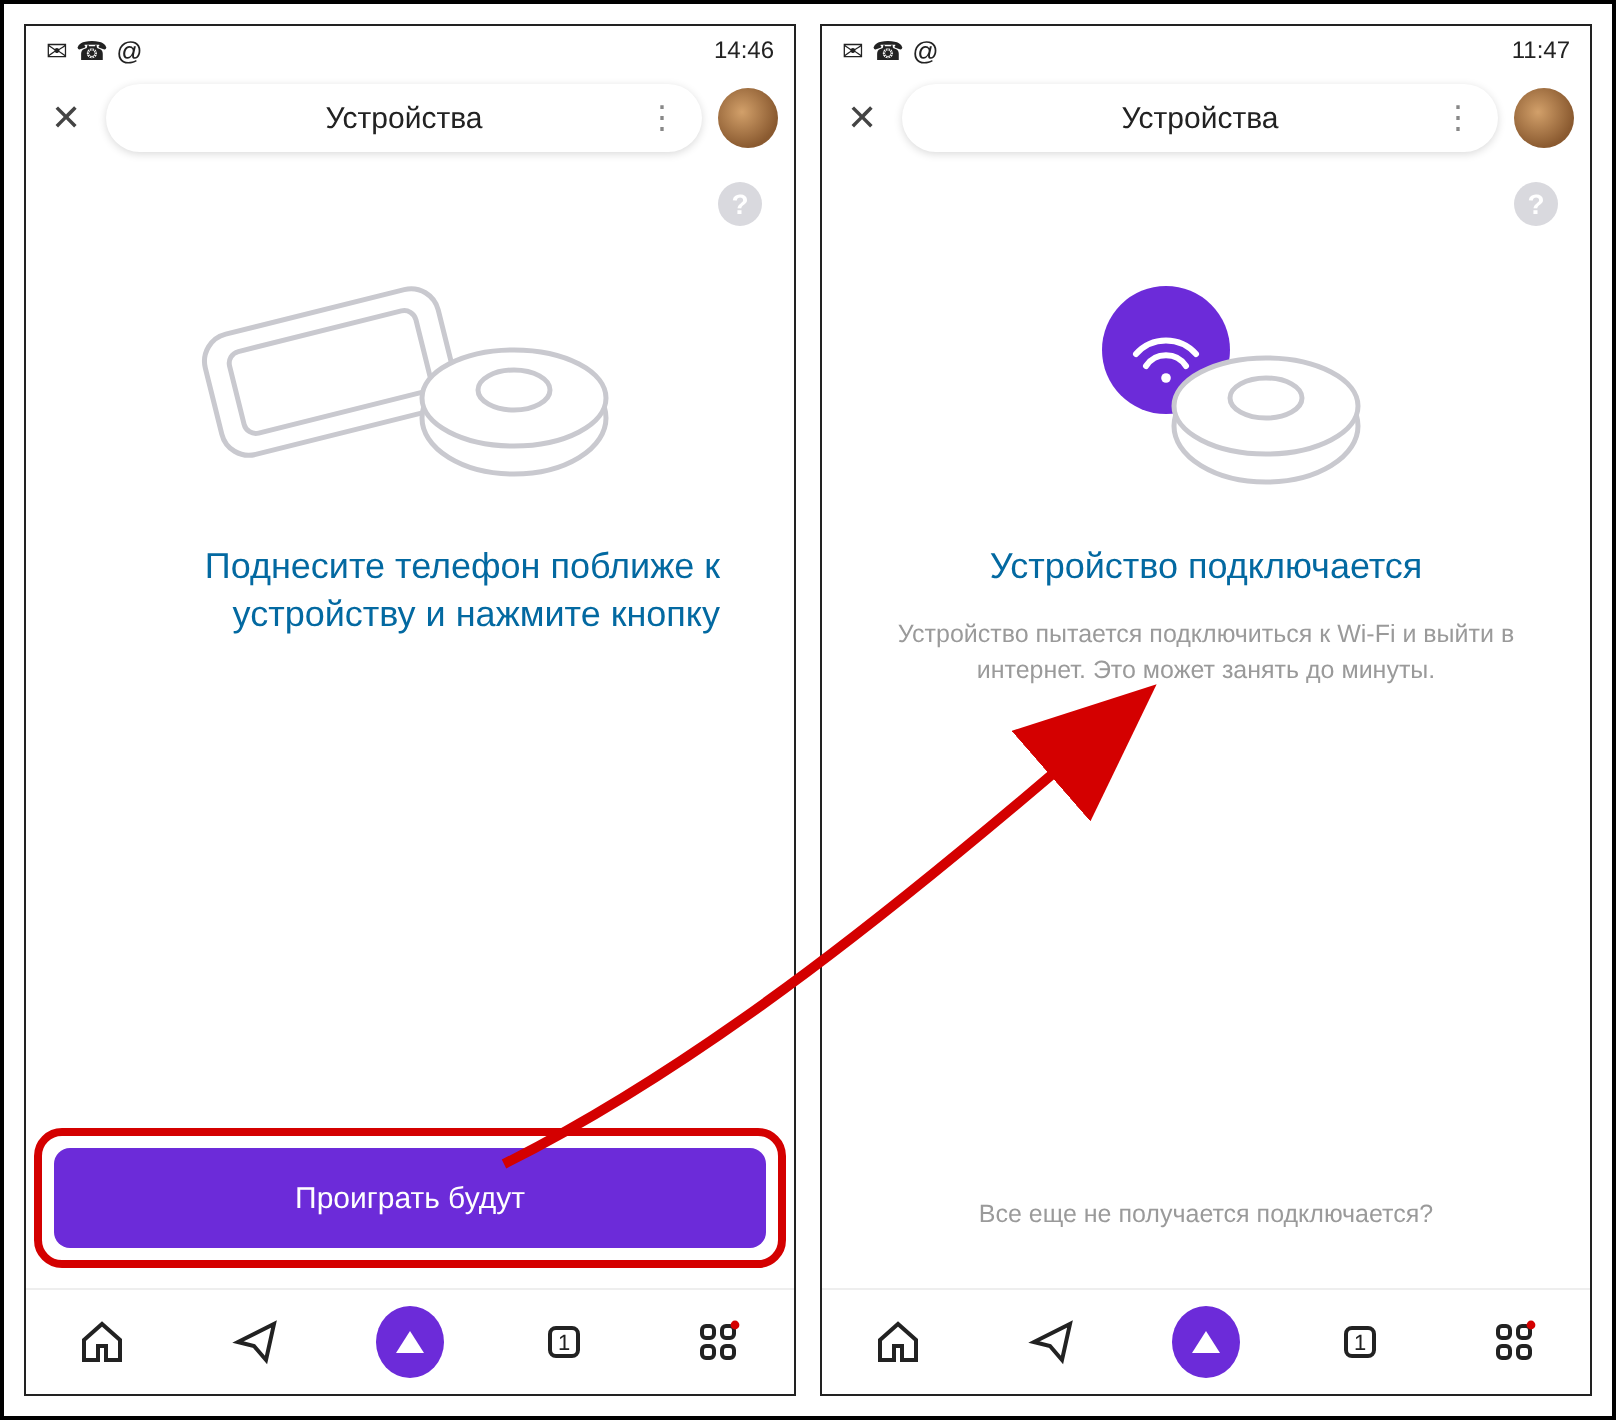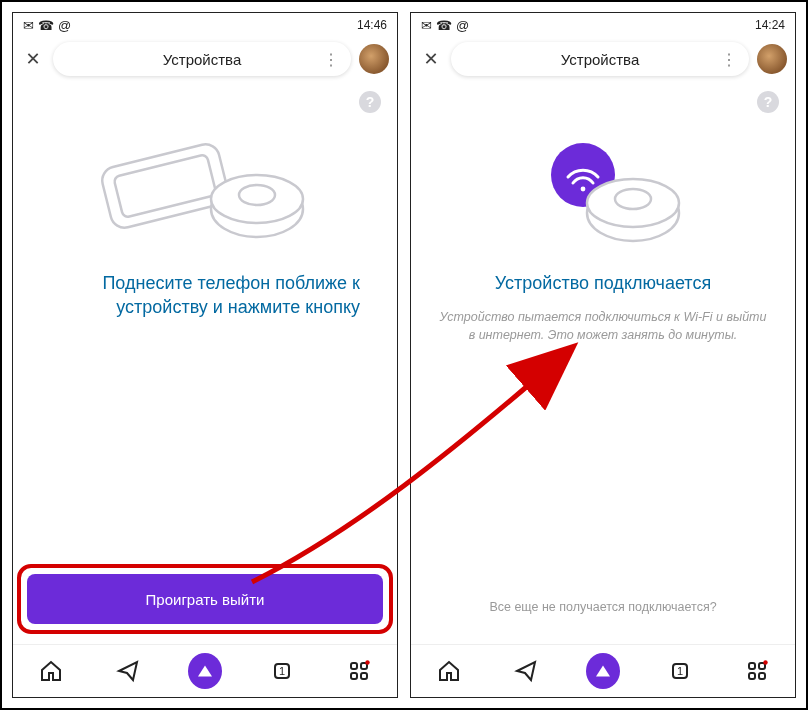--- a/index.html
+++ b/index.html
@@ -117,21 +117,20 @@
     line-height:1.35;
     max-width: 310px;
   }
   .subtext {
     margin-top: 14px;
     font-size: 12.5px;
     color:#9a9a9a;
     text-align:center;
     line-height:1.4;
     max-width: 330px;
-    font-style: italic;
   }
 
   .primary-btn-wrap {
     position:absolute;
     bottom: 20px;
     left: 14px; right:14px;
   }
   .primary-btn {
     width:100%;
     height:50px;
@@ -238,21 +237,21 @@
             <ellipse cx="162" cy="64" rx="46" ry="24" fill="#fff"></ellipse>
             <ellipse cx="162" cy="60" rx="18" ry="10" fill="none"></ellipse>
           </g>
         </svg>
       </div>
 
       <div class="heading">Поднесите телефон поближе к устройству и нажмите кнопку</div>
 
       <div class="primary-btn-wrap">
         <div class="primary-btn">
-          <span>Проиграть выйти</span>
+          <span>Проиграть будут</span>
         </div>
       </div>
       <div class="btn-highlight"></div>
     </div>
 
     <div class="navbar">
       <div class="nav-item">
         <svg width="24" height="24" viewBox="0 0 24 24" fill="none" stroke="#222" stroke-width="2">
             <path d="M3 11 L12 3 L21 11 V21 H14 V14 H10 V21 H3 Z"></path>
           </svg>
@@ -283,21 +282,21 @@
     </div>
   </div>
 
   <div class="phone right">
     <div class="statusbar">
       <div class="status-icons">
         <span class="ic">✉</span>
         <span class="ic">☎</span>
         <span class="ic">@</span>
       </div>
-      <span>14:24</span>
+      <span>11:47</span>
     </div>
 
     <div class="topbar">
       <div class="close-x">✕</div>
       <div class="title-pill">
         <span>Устройства</span>
         <span class="title-dots">⋮</span>
       </div>
       <div class="avatar"></div>
     </div>

